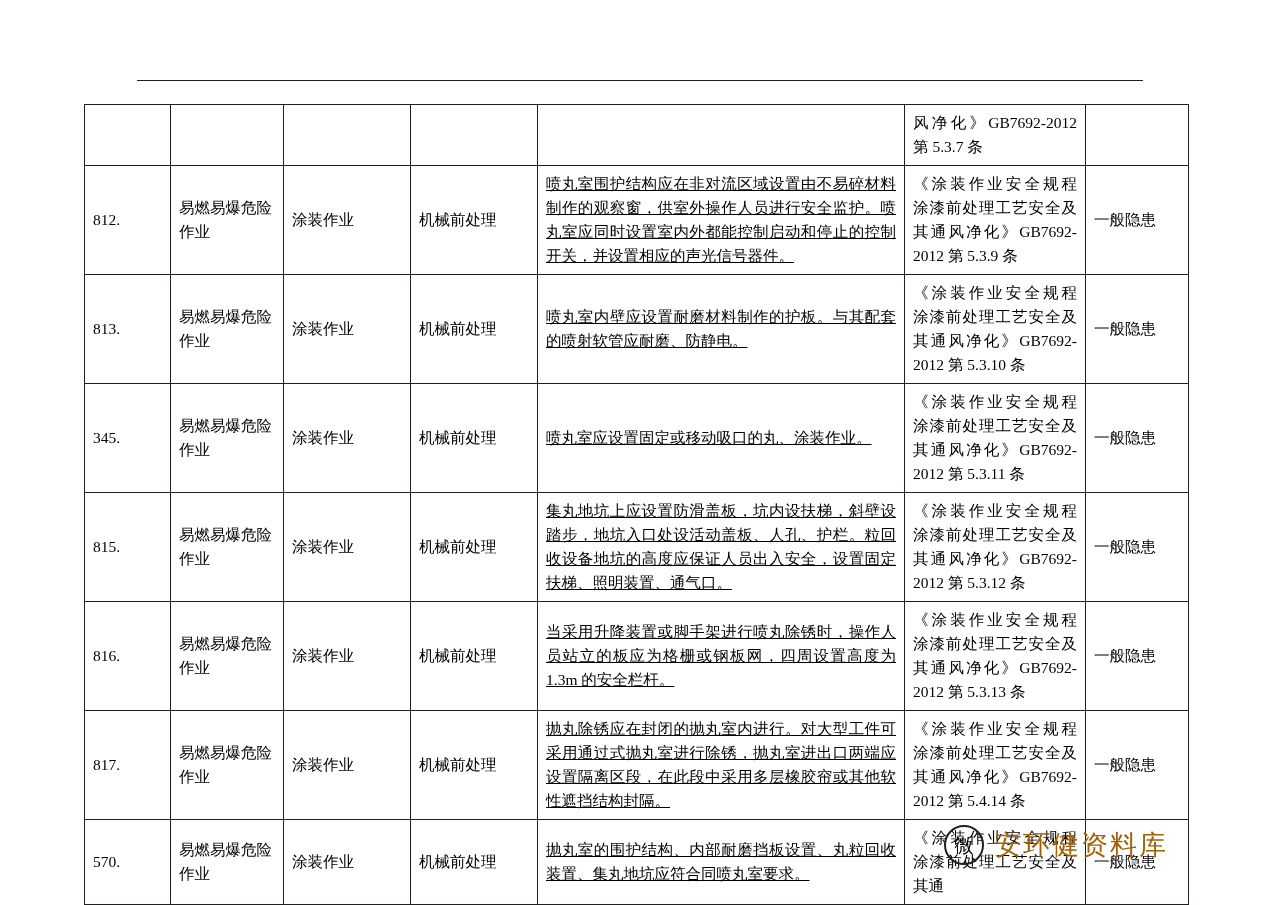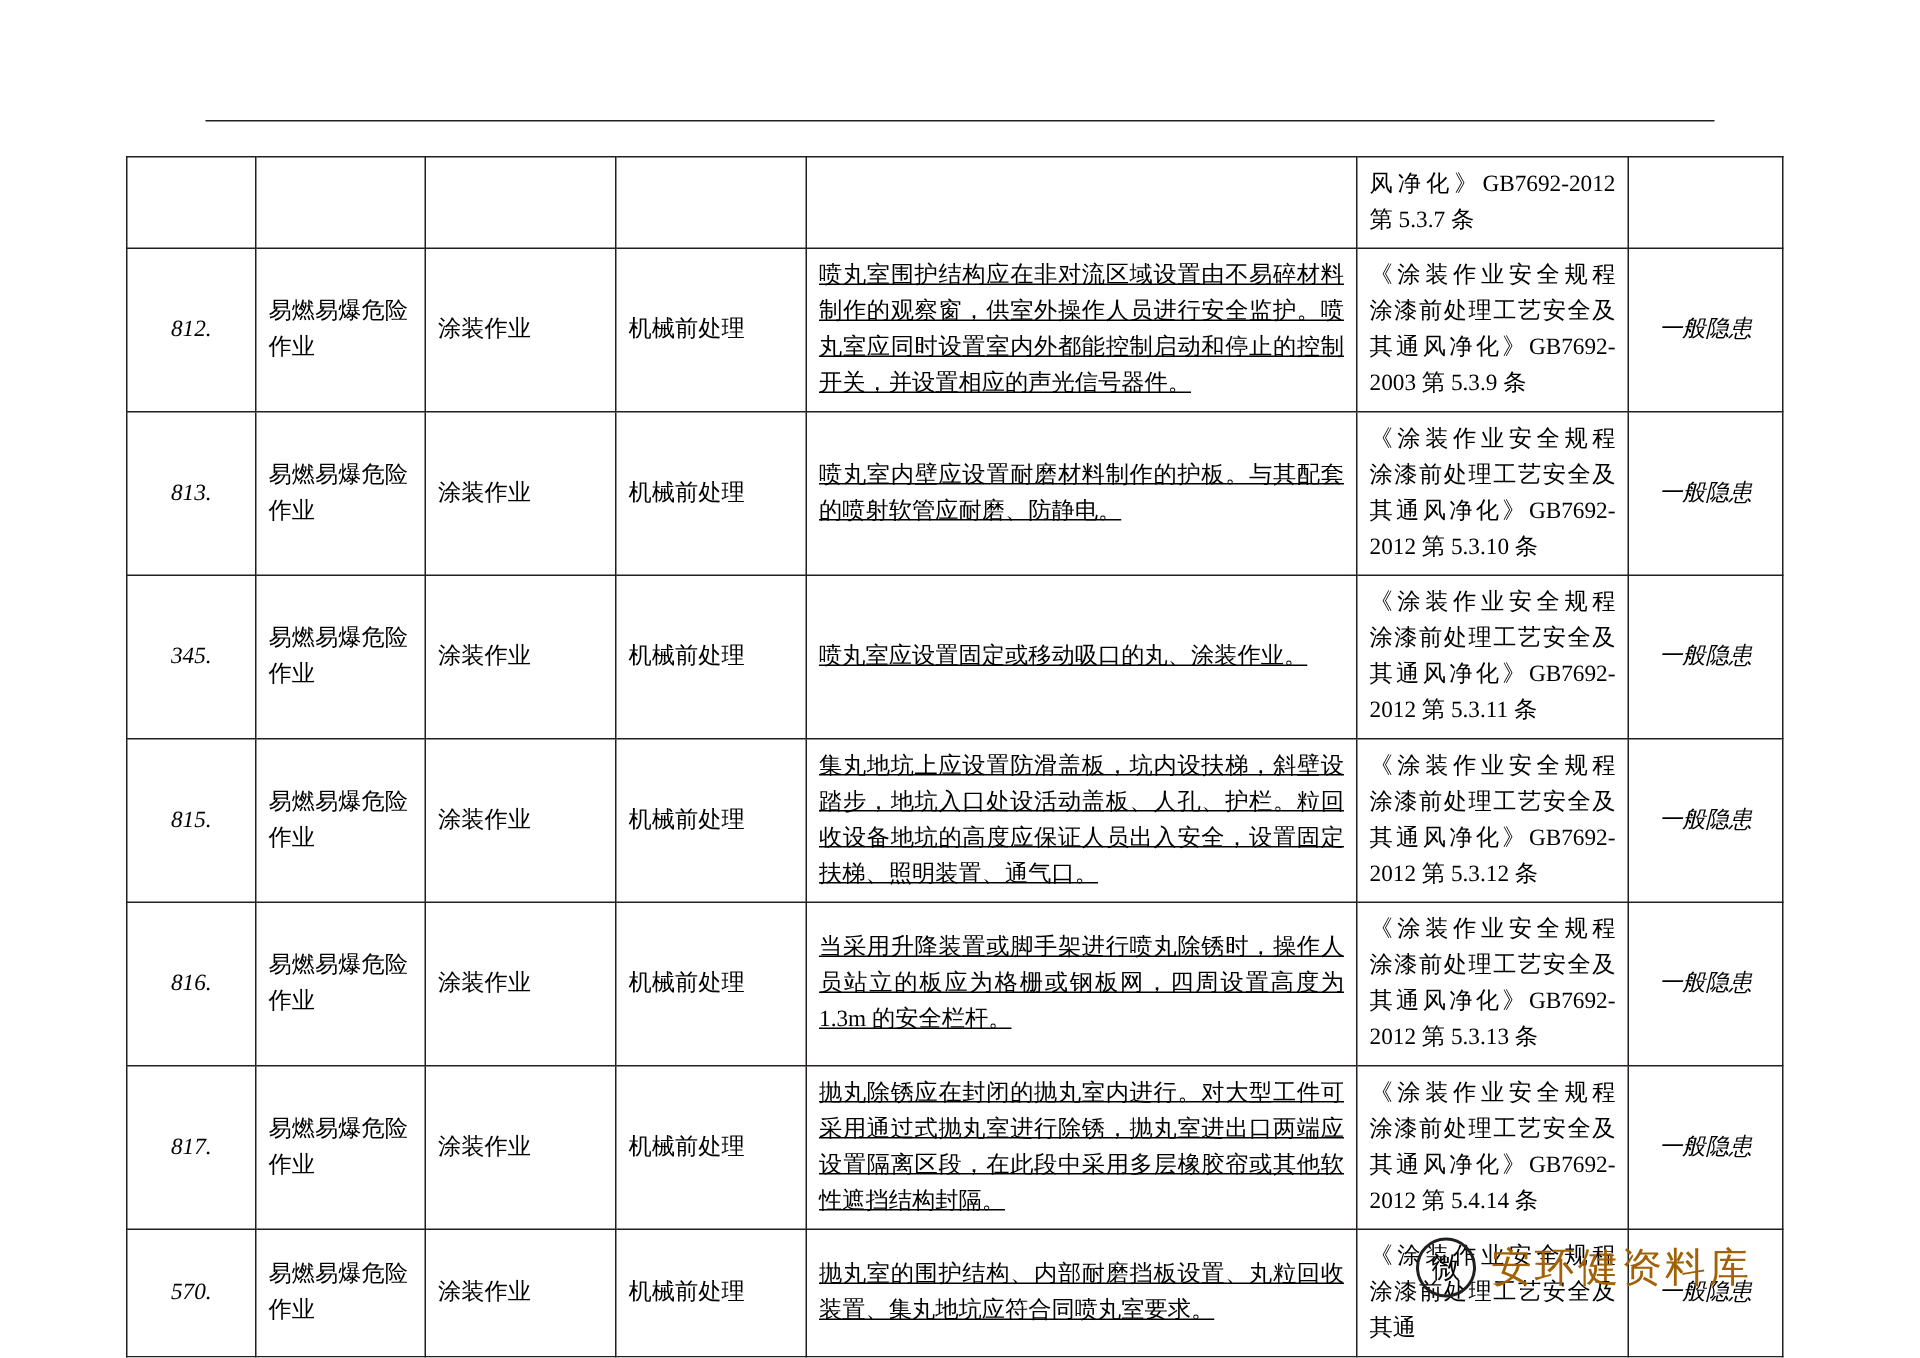--- a/index.html
+++ b/index.html
@@ -48,22 +48,20 @@
   }
   col.c-no     { width: 86px; }
   col.c-cat    { width: 113px; }
   col.c-op     { width: 127px; }
   col.c-stage  { width: 127px; }
   col.c-desc   { width: 367px; }
   col.c-ref    { width: 181px; }
   col.c-level  { width: 103px; }
 
   td.no, td.level {
-    text-align: center;
-    font-style: italic;
   }
   td.cat, td.op, td.stage {
     text-align: left;
     padding-left: 14px;
   }
   td.cat {
     padding-left: 16px;
   }
   td.desc {
     text-align: justify;
@@ -135,21 +133,21 @@
           <td class="ref">风净化》GB7692-2012 第 5.3.7 条</td>
           <td class="level empty-cell"></td>
         </tr>
 
         <tr>
           <td class="no">812.</td>
           <td class="cat">易燃易爆危险作业</td>
           <td class="op">涂装作业</td>
           <td class="stage">机械前处理</td>
           <td class="desc">喷丸室围护结构应在非对流区域设置由不易碎材料制作的观察窗，供室外操作人员进行安全监护。喷丸室应同时设置室内外都能控制启动和停止的控制开关，并设置相应的声光信号器件。</td>
-          <td class="ref">《涂装作业安全规程　涂漆前处理工艺安全及其通风净化》GB7692-2003 第 5.3.9 条</td>
+          <td class="ref">《涂装作业安全规程　涂漆前处理工艺安全及其通风净化》GB7692-2012 第 5.3.9 条</td>
           <td class="level">一般隐患</td>
         </tr>
 
         <tr>
           <td class="no">813.</td>
           <td class="cat">易燃易爆危险作业</td>
           <td class="op">涂装作业</td>
           <td class="stage">机械前处理</td>
           <td class="desc">喷丸室内壁应设置耐磨材料制作的护板。与其配套的喷射软管应耐磨、防静电。</td>
           <td class="ref">《涂装作业安全规程　涂漆前处理工艺安全及其通风净化》GB7692-2012 第 5.3.10 条</td>

